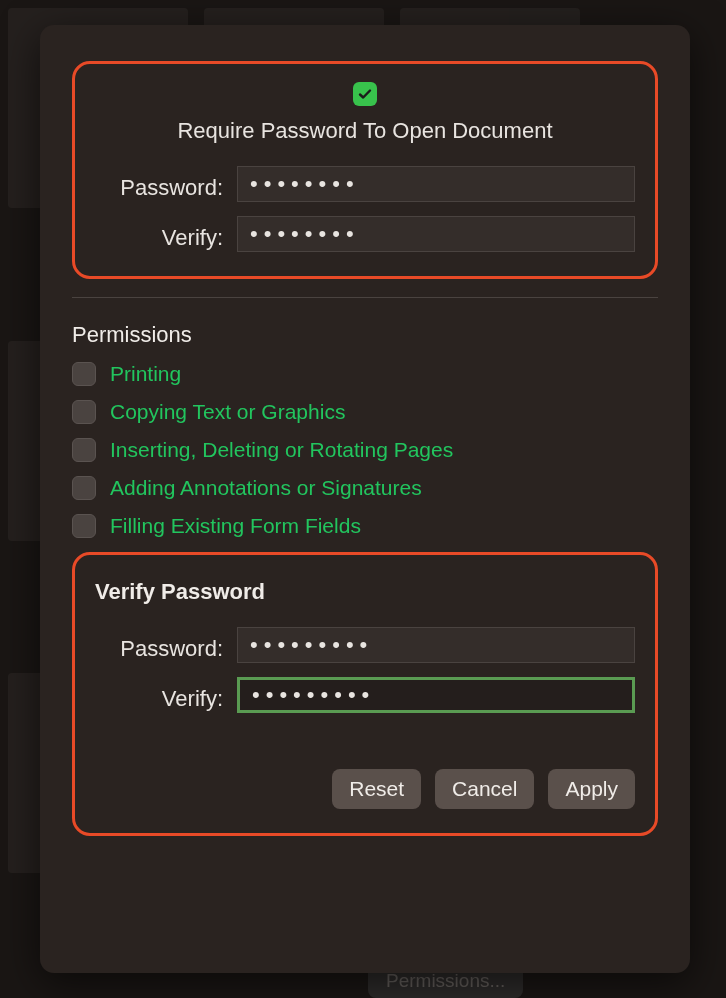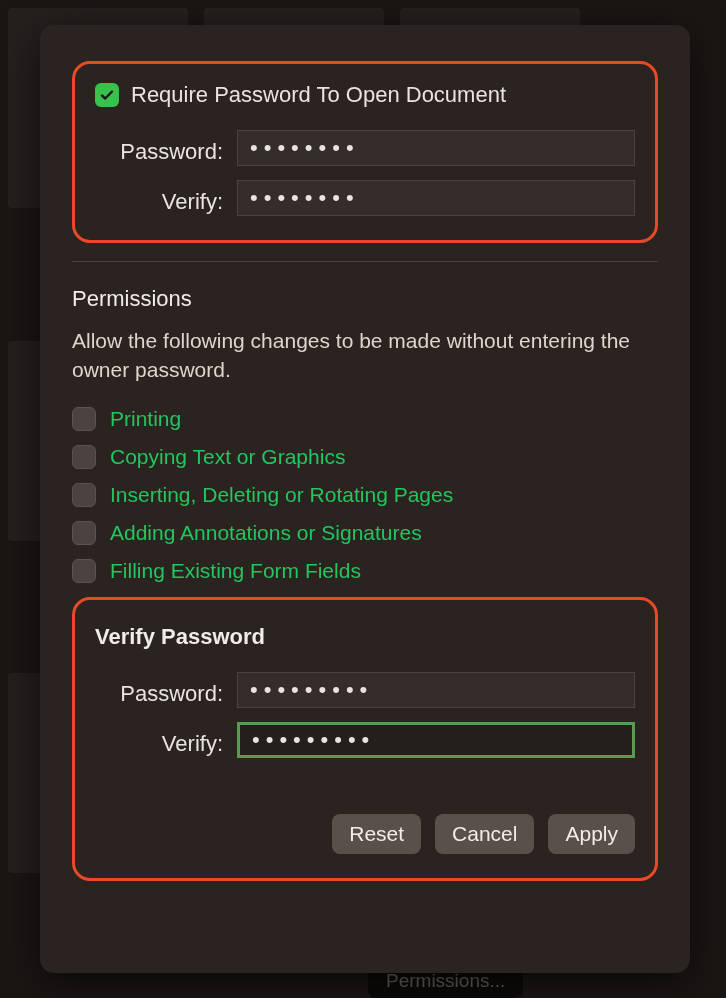--- a/index.html
+++ b/index.html
@@ -52,20 +52,21 @@
       border: 3px solid #e84a27;
       border-radius: 18px;
       padding: 24px 20px 24px 20px;
       margin-top: 12px;
     }
     .checkbox-row {
       display: flex;
       align-items: center;
       gap: 12px;
       margin-bottom: 22px;
+      flex-direction: column;
     }
     .checkbox {
       width: 24px;
       height: 24px;
       border-radius: 6px;
       display: flex;
       align-items: center;
       justify-content: center;
       flex-shrink: 0;
     }
@@ -159,21 +160,21 @@
       border: none;
       border-radius: 8px;
       padding: 8px 17px;
       cursor: pointer;
       margin-top: 12px;
     }
     .permissions-btn {
       position: absolute;
       left: 368px;
       top: 964px;
-      background: #000000;
+      background: #404040;
       color: #aaa4a0;
       font-size: 19px;
       padding: 6px 18px;
       border-radius: 8px;
       border: none;
       opacity: 0.5;
       z-index: 5;
     }
   </style>
 </head>
@@ -210,21 +211,20 @@
     <div class="field-row" style="margin-bottom:0;">
       <span class="field-label">Verify:</span>
       <input type="text" class="field-input" value="••••••••" style="">
     </div>
   </div>
 
   <div class="divider"></div>
 
   <div>
     <div class="perm-title">Permissions</div>
-    <div class="perm-desc">Allow the following changes to be made without entering the owner password.</div>
 
     <div class="perm-item">
       <div class="checkbox unchecked"></div>
       <span class="perm-label">Printing</span>
     </div>
     <div class="perm-item">
       <div class="checkbox unchecked"></div>
       <span class="perm-label">Copying Text or Graphics</span>
     </div>
     <div class="perm-item">

